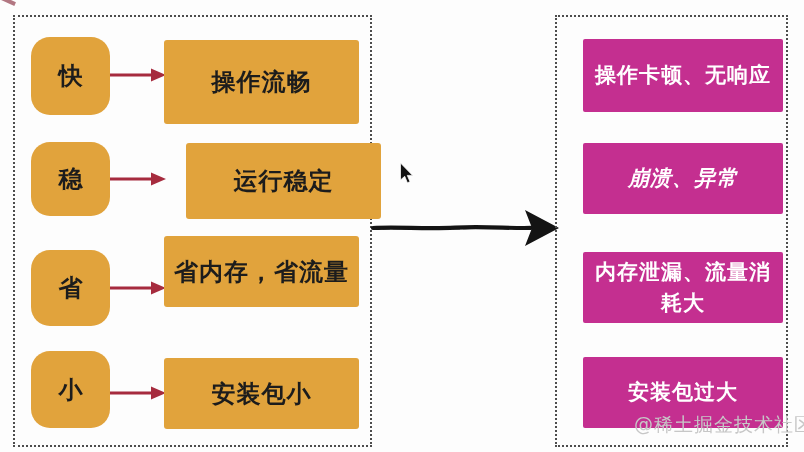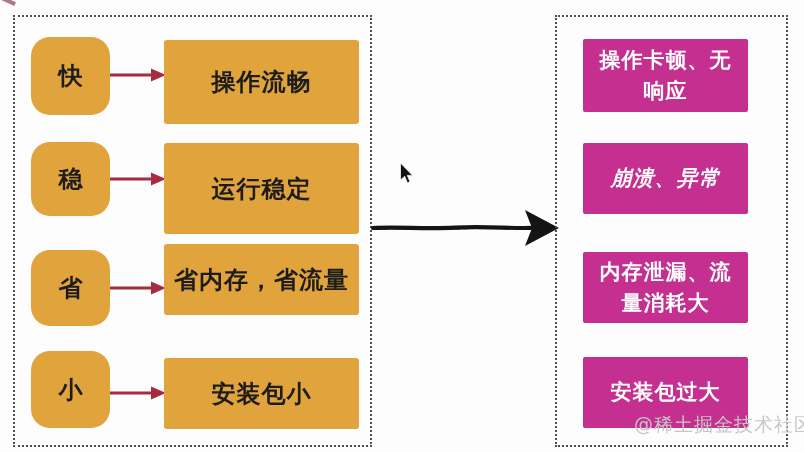--- a/index.html
+++ b/index.html
@@ -59,21 +59,21 @@
   }
   .row-arrow {
     position: absolute;
     left: 108px;
     width: 60px;
     height: 16px;
   }
   .problem-box {
     position: absolute;
     left: 583px;
-    width: 165px;
+    width: 200px;
     background: var(--magenta);
     border-radius: 2px;
     display: flex;
     align-items: center;
     justify-content: center;
     text-align: center;
     color: #ffffff;
     font-size: 21px;
     font-weight: bold;
     line-height: 1.45;
@@ -123,32 +123,32 @@
     <span>操作流畅</span>
   </div>
 
   <div class="feature-square" style="top:142px;height:74px;">
     <span>稳</span>
   </div>
   <svg class="row-arrow" style="top:171px;" viewBox="0 0 60 16">
     <line x1="2" y1="8" x2="45" y2="8" stroke="#a62b3e" stroke-width="3"></line>
     <polygon points="43,1.5 58,8 43,14.5" fill="#a62b3e"></polygon>
   </svg>
-  <div class="feature-rect" style="top:143px;height:91px;">
+  <div class="feature-rect" style="top:143px;height:76px;margin-left:22px;">
     <span>运行稳定</span>
   </div>
 
   <div class="feature-square" style="top:250px;height:76px;">
     <span>省</span>
   </div>
   <svg class="row-arrow" style="top:280px;" viewBox="0 0 60 16">
     <line x1="2" y1="8" x2="45" y2="8" stroke="#a62b3e" stroke-width="3"></line>
     <polygon points="43,1.5 58,8 43,14.5" fill="#a62b3e"></polygon>
   </svg>
-  <div class="feature-rect" style="top:244px;height:71px;">
+  <div class="feature-rect" style="top:236px;height:71px;">
     <span>省内存，省流量</span>
   </div>
 
   <div class="feature-square" style="top:351px;height:77px;">
     <span>小</span>
   </div>
   <svg class="row-arrow" style="top:385px;" viewBox="0 0 60 16">
     <line x1="2" y1="8" x2="45" y2="8" stroke="#a62b3e" stroke-width="3"></line>
     <polygon points="43,1.5 58,8 43,14.5" fill="#a62b3e"></polygon>
   </svg>

